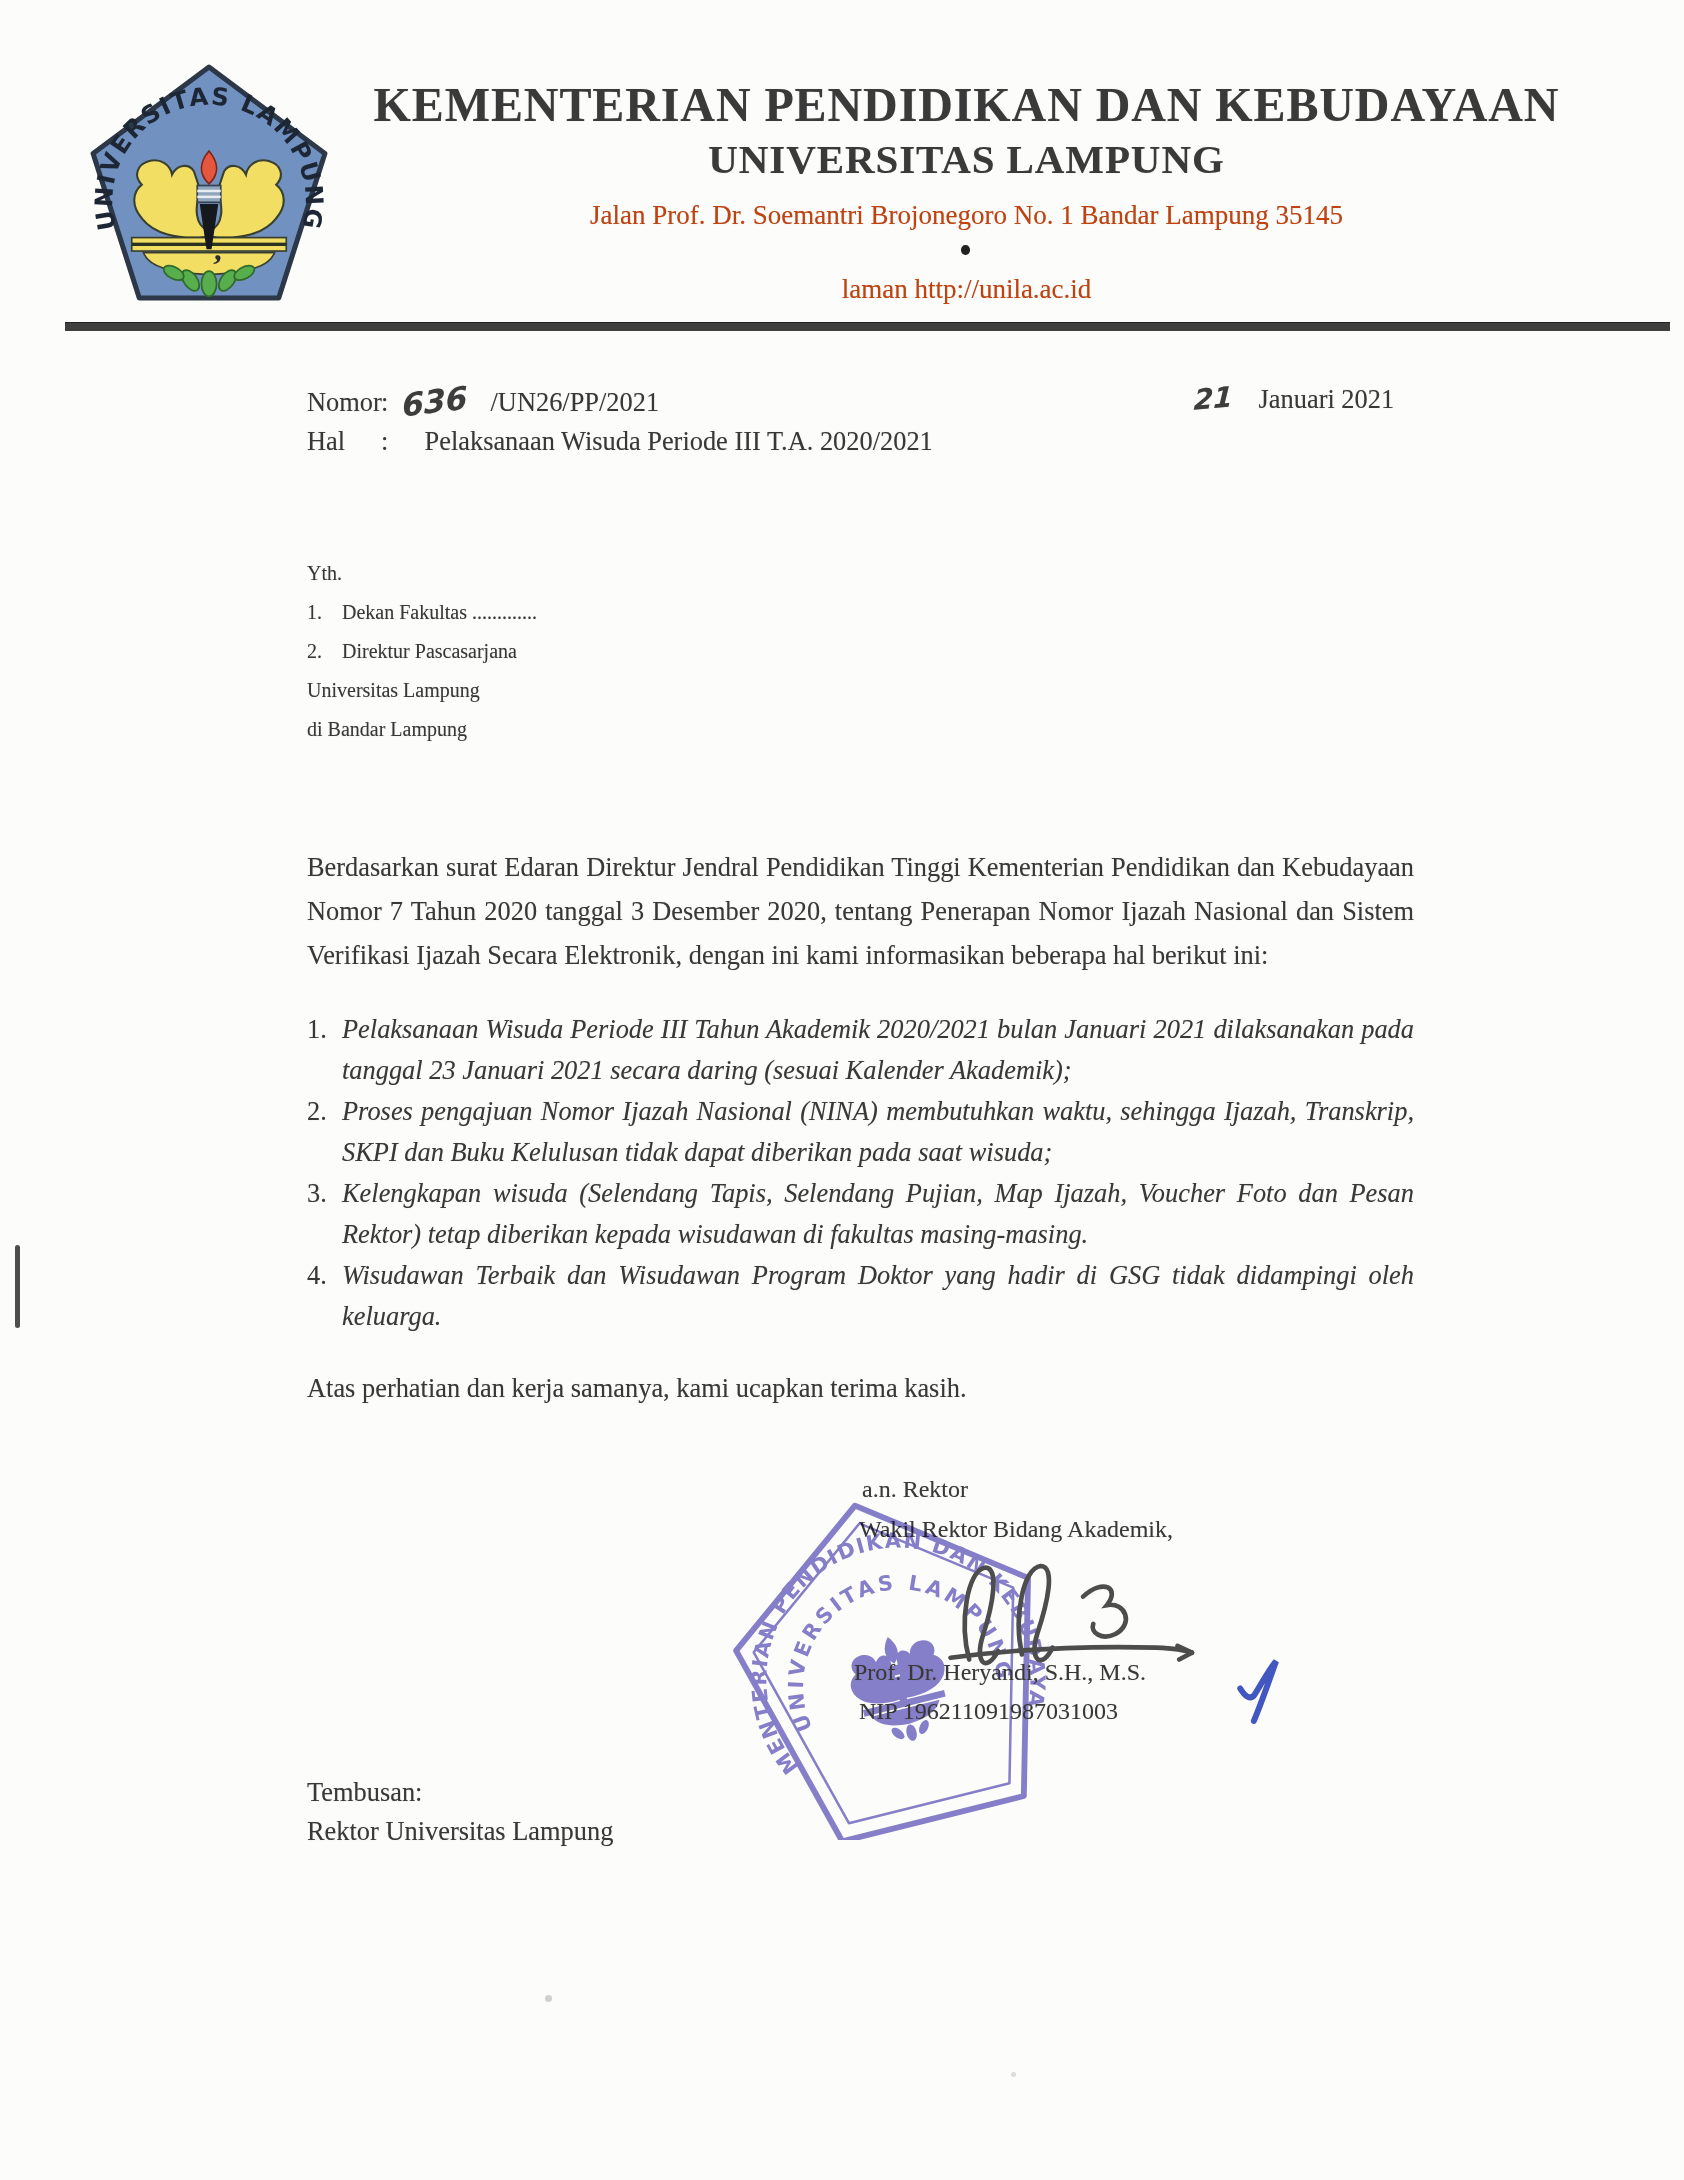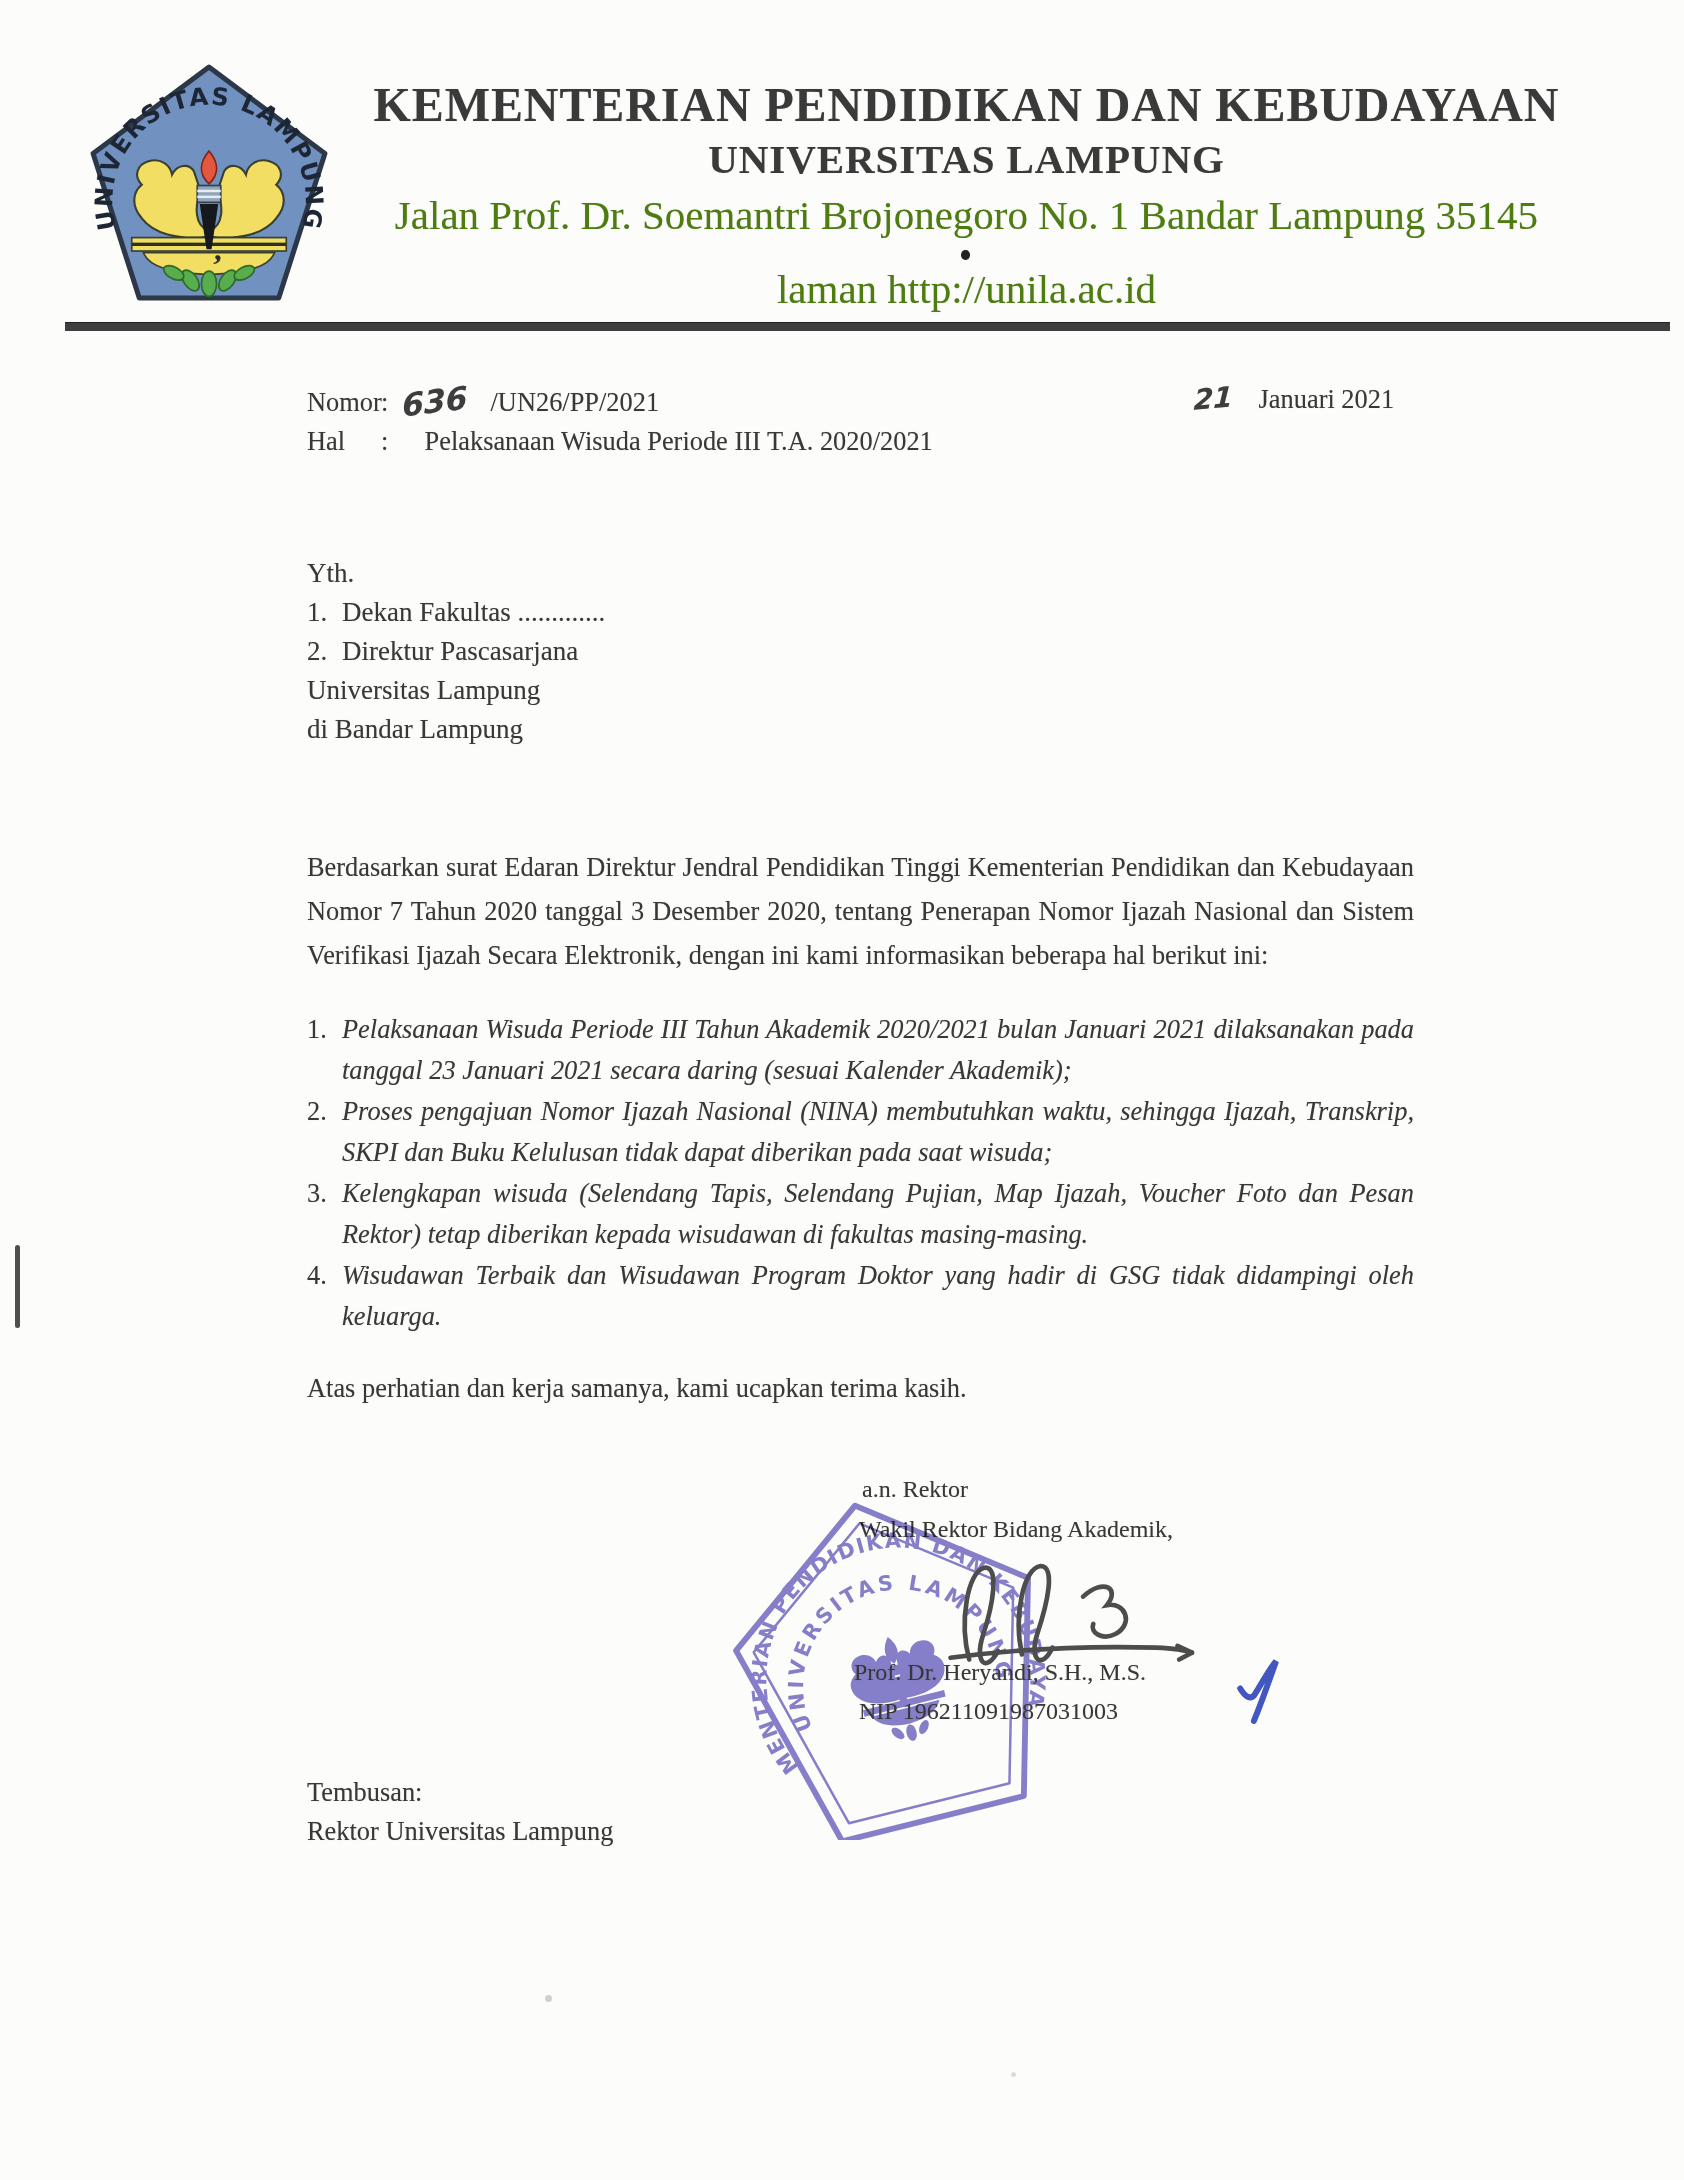--- a/index.html
+++ b/index.html
@@ -10,40 +10,40 @@
     font-family:"Liberation Serif", serif;
     color:#383838;
     overflow:hidden;
   }
   .txt{text-shadow:0 0 0.9px rgba(80,80,80,.35);}
   
   .logo{position:absolute;left:83px;top:55px;width:252px;height:256px;}
   .lh{position:absolute;left:281px;top:78px;width:1371px;text-align:center;}
   .lh-ministry{font-size:48px;font-weight:bold;letter-spacing:0.9px;color:#3a3a3a;line-height:53px;}
   .lh-univ{font-size:41px;font-weight:bold;letter-spacing:0.9px;color:#3a3a3a;line-height:46px;margin-top:5.1px;}
-  .lh-line{font-size:41px;color:#4d7c0f;line-height:37px;}
+  .lh-line{font-size:27px;color:#c2410c;line-height:37px;}
   .lh-line.first{margin-top:15.3px;}
   .speck-dot{display:inline-block;width:8.5px;height:9.4px;border-radius:50%;background:#222;vertical-align:6.8px;margin-right:1.7px;}
   .rule{position:absolute;left:65px;top:322px;width:1605px;height:7.7px;background:#3f3f3f;border-top:0.9px solid #222;}
   
   .meta{position:absolute;left:307px;top:380px;font-size:26.4px;line-height:41px;}
   .meta-row{display:flex;align-items:baseline;height:41px;}
   .mlabel{display:inline-block;width:74px;}
   .mcolon{display:inline-block;width:12px;}
   .hand{
     font-family:"DejaVu Sans", sans-serif;
     font-style:italic;font-weight:bold;color:#3d3d3d;
     display:inline-block;transform:rotate(-7deg) skewX(-6deg);
   }
   .hand-nomor{font-size:31.5px;width:89px;margin-left:8.5px;}
   .hal-value{margin-left:31.5px;}
   .dateline{position:absolute;left:1194px;top:382px;font-size:26.4px;display:flex;align-items:baseline;}
   .hand-day{font-size:28px;margin-right:25.6px;transform:rotate(-5deg) skewX(-8deg);}
   
-  .addr{position:absolute;left:307px;top:554px;font-size:27px;line-height:39px;width:596px;}
+  .addr{position:absolute;left:307px;top:554px;font-size:20px;line-height:39px;width:596px;}
   .addr-row{display:flex;}
   .addr-num{width:35px;flex:none;}
   
   .para{position:absolute;left:307px;top:819px;width:1107px;font-size:26.4px;line-height:44px;text-align:justify;}
   .para:after{content:"";display:inline-block;width:0;}
   .list{position:absolute;left:307px;top:1009px;width:1107px;font-size:26.4px;line-height:41px;}
   .list-row{display:flex;}
   .list-num{width:35px;flex:none;}
   .list-text{flex:1;text-align:justify;font-style:italic;}
   .closing{position:absolute;left:307px;top:1373px;font-size:26.4px;}

